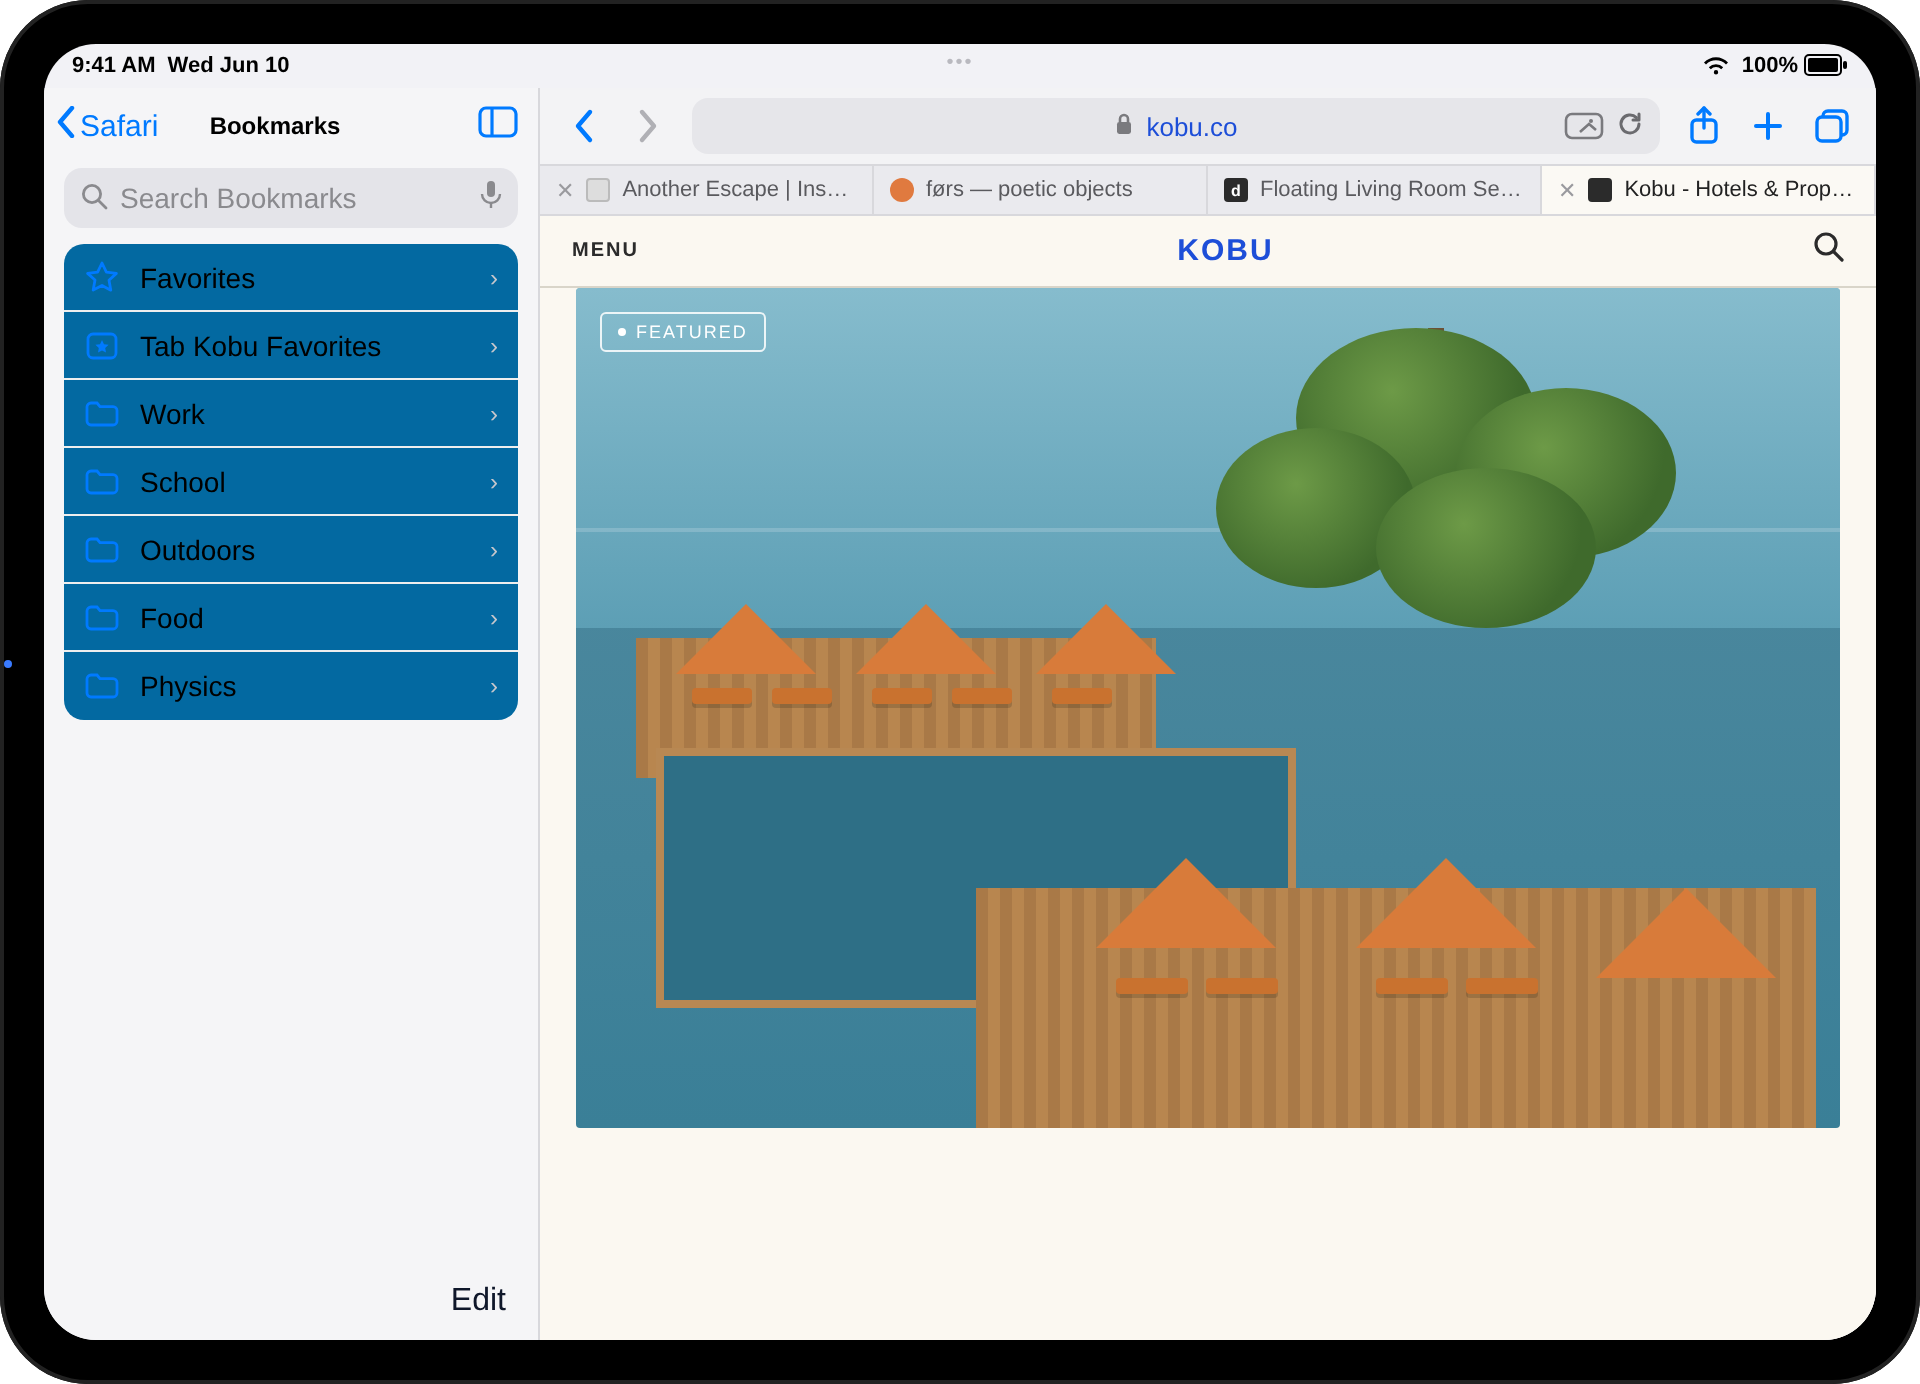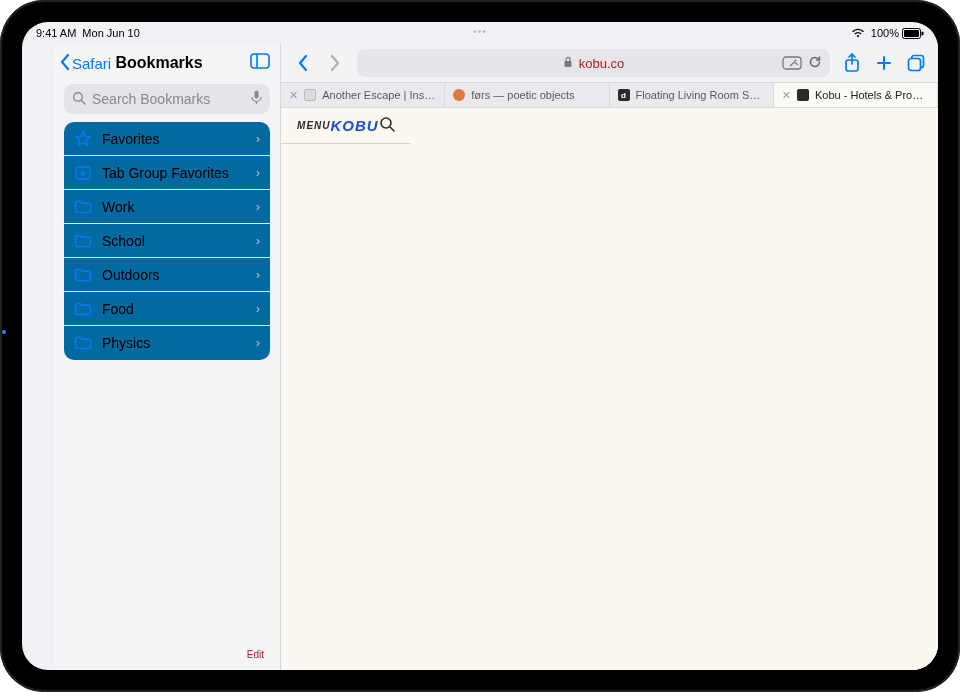--- a/index.html
+++ b/index.html
@@ -25,33 +25,32 @@
   }
 
   
   .status {
     height: 22px;
     display: flex;
     align-items: center;
     justify-content: space-between;
     padding: 0 14px;
     font-size: 11px;
-    font-weight: 400;
+    font-weight: 700;
     color: #000;
   }
   .status .left, .status .right { display:flex; align-items:center; gap:6px; }
   .status .right svg { display:block; }
-  .status .battery { display:flex; align-items:flex-end; gap:3px; }
+  .status .battery { display:flex; align-items:flex-start; gap:3px; }
 
   
   .body {
     flex: 1;
     display: flex;
     overflow: hidden;
-    margin-left: 32px;
   }
 
   
   .sidebar {
     width: 248px;
     background: #f5f5f7;
     border-right: 1px solid #d8d8dc;
     display: flex;
     flex-direction: column;
   }
@@ -59,21 +58,21 @@
     display: flex;
     align-items: center;
     justify-content: space-between;
     padding: 6px 10px 4px 6px;
   }
   .sb-back {
     display: flex; align-items: center; gap: 2px;
     color: #007aff; font-size: 15px;
   }
   .sb-title {
-    font-size: 16px; font-weight: 600; color: #000;
+    font-size: 12px; font-weight: 600; color: #000;
     position: absolute; left: 0; right: 12px; text-align: center;
     pointer-events: none;
   }
   .sb-header-inner { position: relative; width: 100%; height: 26px; display:flex; align-items:center; }
   .sb-toggle { color:#007aff; margin-left:auto; }
 
   .sb-search {
     margin: 4px 10px 8px 10px;
     background: #e4e4e9;
     border-radius: 9px;
@@ -103,21 +102,21 @@
   }
   .sb-item:last-child { border-bottom: none; }
   .sb-item .label { flex:1; }
   .sb-item .chev { color:#c7c7cc; font-size:12px; }
   .sb-item .ic { width:18px; height:18px; display:flex; align-items:center; justify-content:center; }
 
   .sb-footer {
     margin-top:auto;
     display:flex; justify-content:flex-end;
     padding: 8px 16px 10px;
-    color:#b91c1c; font-size:10px;
+    color:#0f172a; font-size:16px;
   }
 
   
   .content {
     flex:1;
     display:flex;
     flex-direction:column;
     background:#f3f3f5;
   }
 
@@ -140,21 +139,21 @@
     flex:1;
     height:28px;
     background:#e6e6ea;
     border-radius:8px;
     display:flex; align-items:center; justify-content:center;
     gap:6px;
     color:#6b6b6f; font-size:13px;
     margin: 0 4px;
     position:relative;
   }
-  .addrbar .url { color:#b91c1c; }
+  .addrbar .url { color:#1d4ed8; }
   .addrbar .reload { position:absolute; right:8px; color:#6b6b6f; }
   .addrbar .ext { position:absolute; right:28px; color:#6b6b6f; display:flex; align-items:center; }
 
   
   .tabstrip {
     height: 26px;
     display:flex;
     align-items:stretch;
     background:#eaeaee;
     border-top:1px solid #d8d8dc;
@@ -175,21 +174,21 @@
   .tab .favicon { width:12px; height:12px; border-radius:2px; flex:none; }
   .tab .ttl { white-space:nowrap; overflow:hidden; text-overflow:ellipsis; flex:1; }
   .tab .close { color:#9a9a9e; font-size:11px; flex:none; }
 
   
   .page {
     flex:1;
     background:#fbf8f1;
     overflow:hidden;
     position:relative;
-    display:flex; flex-direction:row;font-style:italic;
+    display:flex; flex-direction:column;
   }
   .page-header {
     height:36px;
     display:flex; align-items:center; justify-content:space-between;
     padding:0 16px;
     border-bottom:1px solid #d9d5c9;
   }
   .page-menu { font-size:10px; letter-spacing:1px; font-weight:700; color:#2b2b2b; }
   .page-logo { font-size:15px; font-weight:800; letter-spacing:1px; color:#1d4ed8; }
   .page-search { color:#2b2b2b; }
@@ -262,21 +261,21 @@
 
 <div class="device">
   <div class="gutter-dot"></div>
   <div class="screen">
 
     <div class="drag-dots">•••</div>
 
     <div class="status">
       <div class="left">
         <span>9:41 AM</span>
-        <span>Mon Jun 10</span>
+        <span>Wed Jun 10</span>
       </div>
       <div class="right">
         <span>
           <svg width="14" height="10" viewBox="0 0 14 10">
               <path d="M7 9.2a1.1 1.1 0 100-2.2 1.1 1.1 0 000 2.2zM3.4 5.6a5 5 0 017.2 0l-1 1a3.6 3.6 0 00-5.2 0l-1-1zM1 3.2a8.4 8.4 0 0112 0l-1 1a7 7 0 00-10 0l-1-1z" fill="#000"></path>
             </svg>
         </span>
         <span class="battery">
           <span>100%</span>
           <span>
@@ -341,21 +340,21 @@
             <span class="label">Favorites</span>
             <span class="chev">›</span>
           </div>
           <div class="sb-item">
             <span class="ic">
                 <svg width="18" height="18" viewBox="0 0 18 18">
                   <rect x="2" y="3" width="14" height="12" rx="2.5" fill="none" stroke="#007aff" stroke-width="1.4"></rect>
                   <path d="M9 6l1 2.1 2.3.3-1.7 1.6.4 2.3L9 11.2l-2 1.1.4-2.3L5.7 8.4 8 8.1 9 6z" fill="#007aff"></path>
                 </svg>
               </span>
-            <span class="label">Tab Group Favorites</span>
+            <span class="label">Tab Kobu Favorites</span>
             <span class="chev">›</span>
           </div>
           <div class="sb-item">
             <span class="ic">
                 <svg width="18" height="14" viewBox="0 0 18 14">
                   <path d="M1.5 3.5A2 2 0 013.5 1.5h3l1.5 1.8h6.5a2 2 0 012 2v5.2a2 2 0 01-2 2h-11a2 2 0 01-2-2V3.5z" fill="none" stroke="#007aff" stroke-width="1.4"></path>
                 </svg>
               </span>
             <span class="label">Work</span>
             <span class="chev">›</span>

